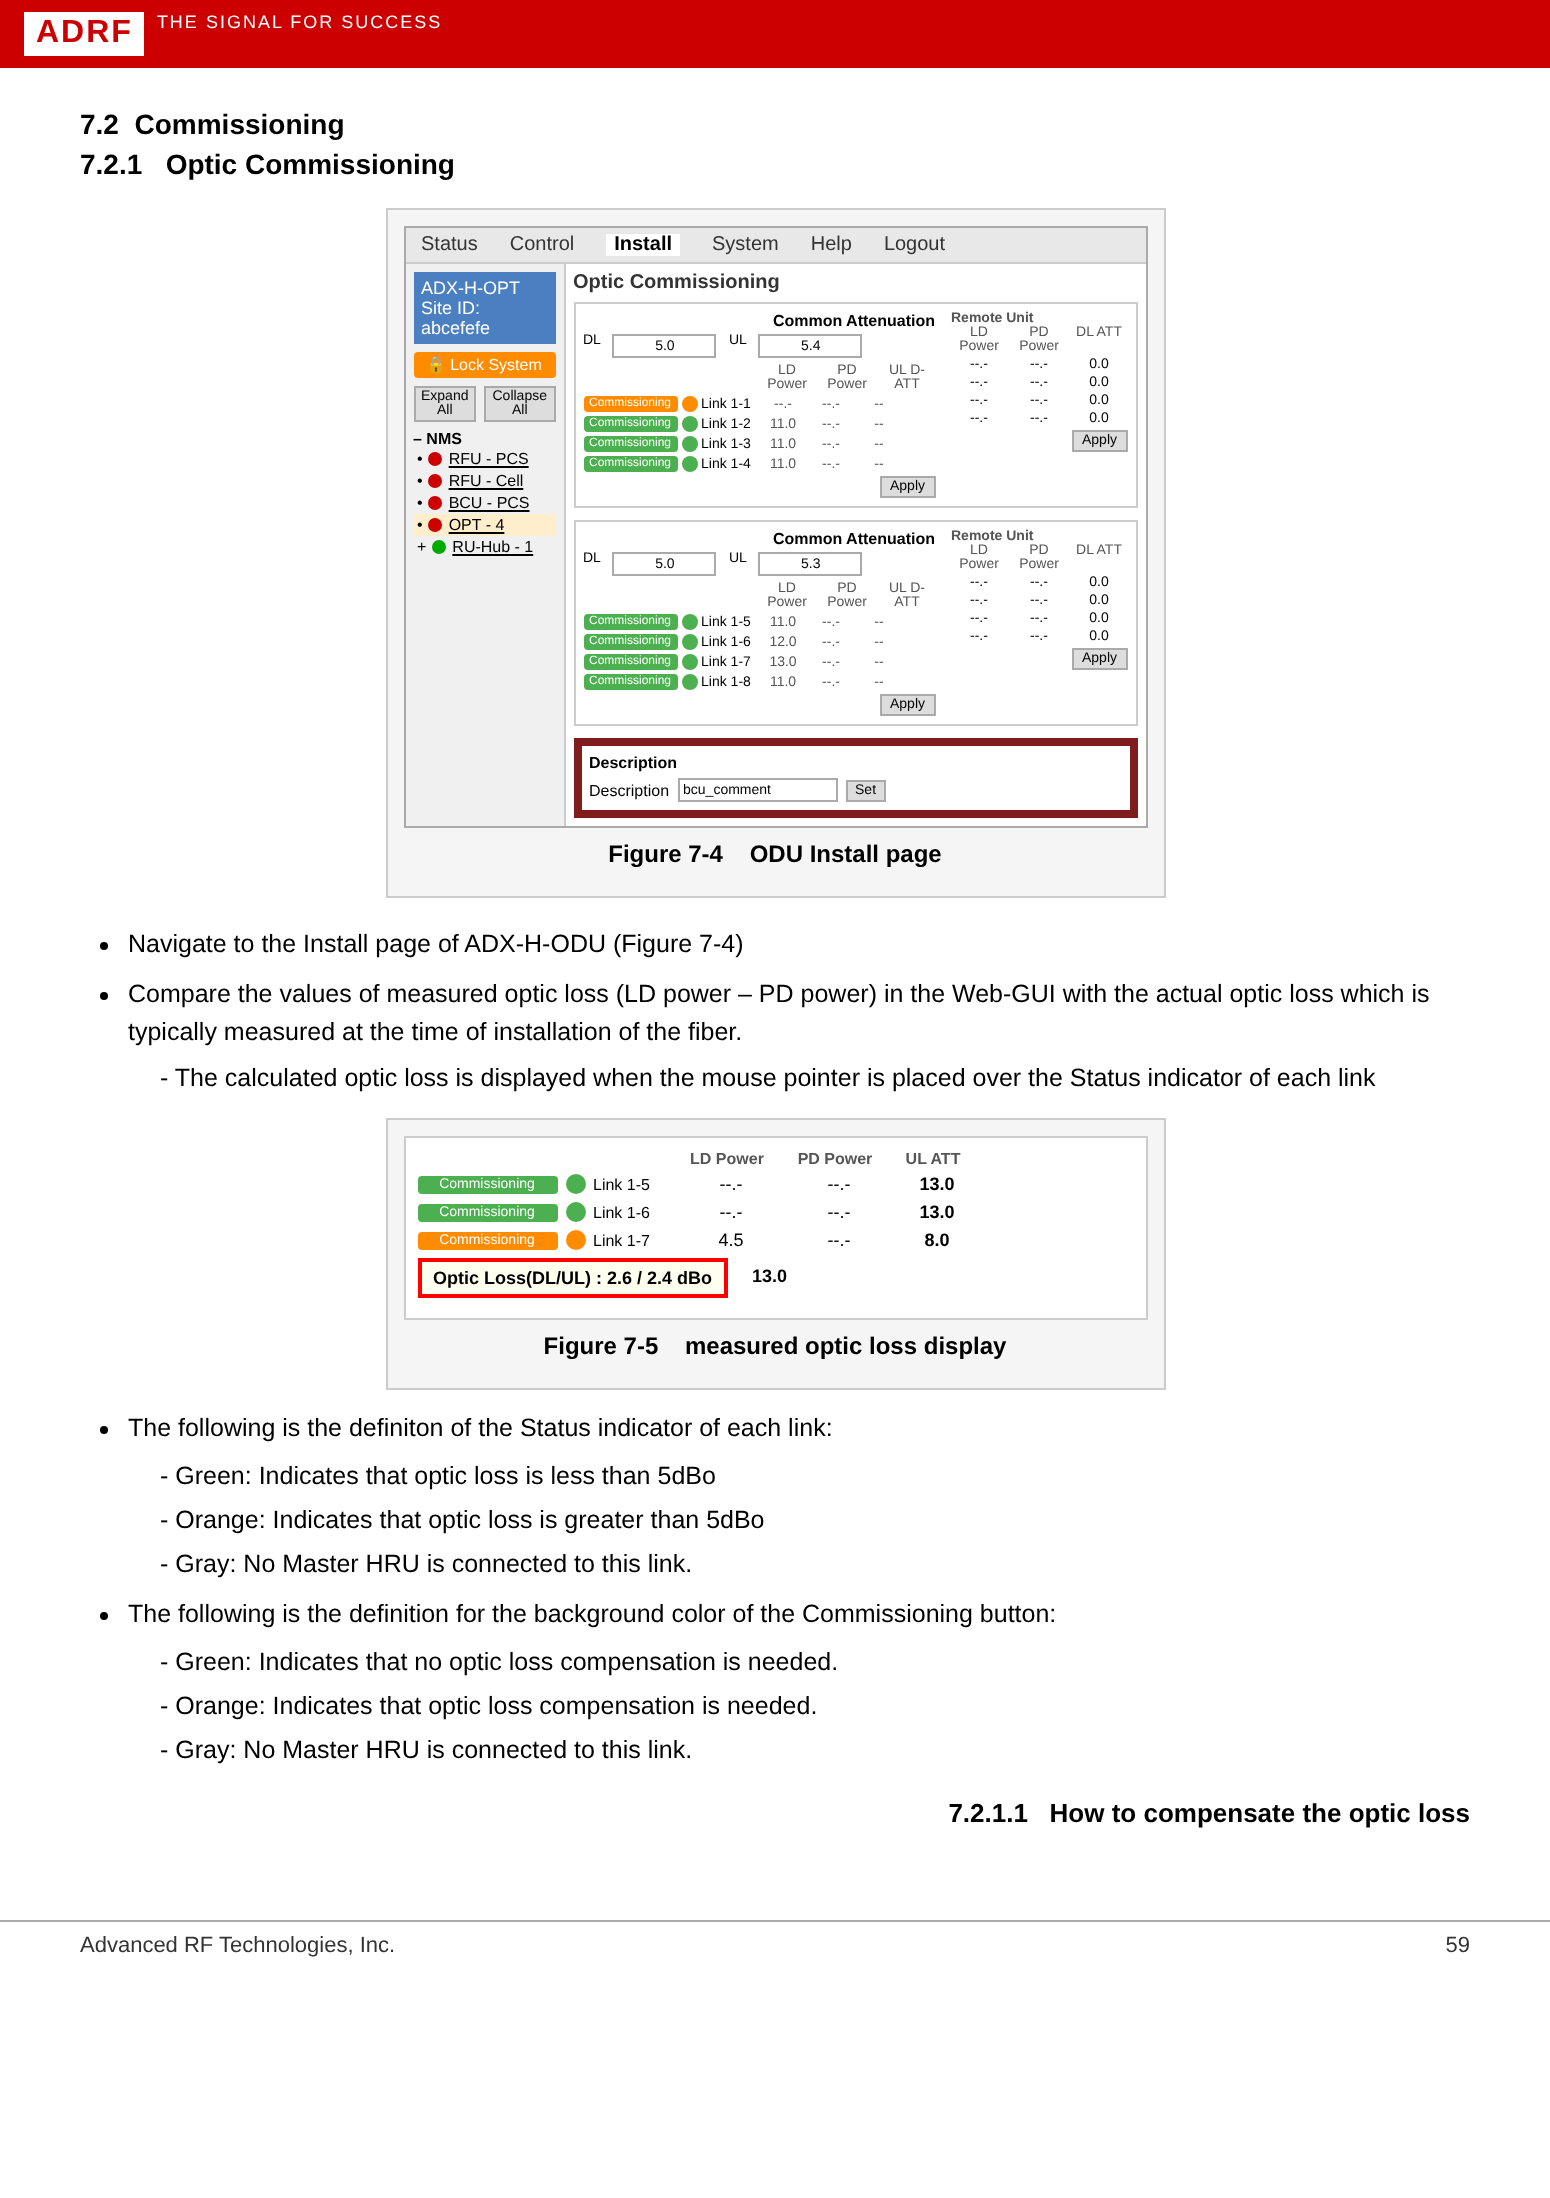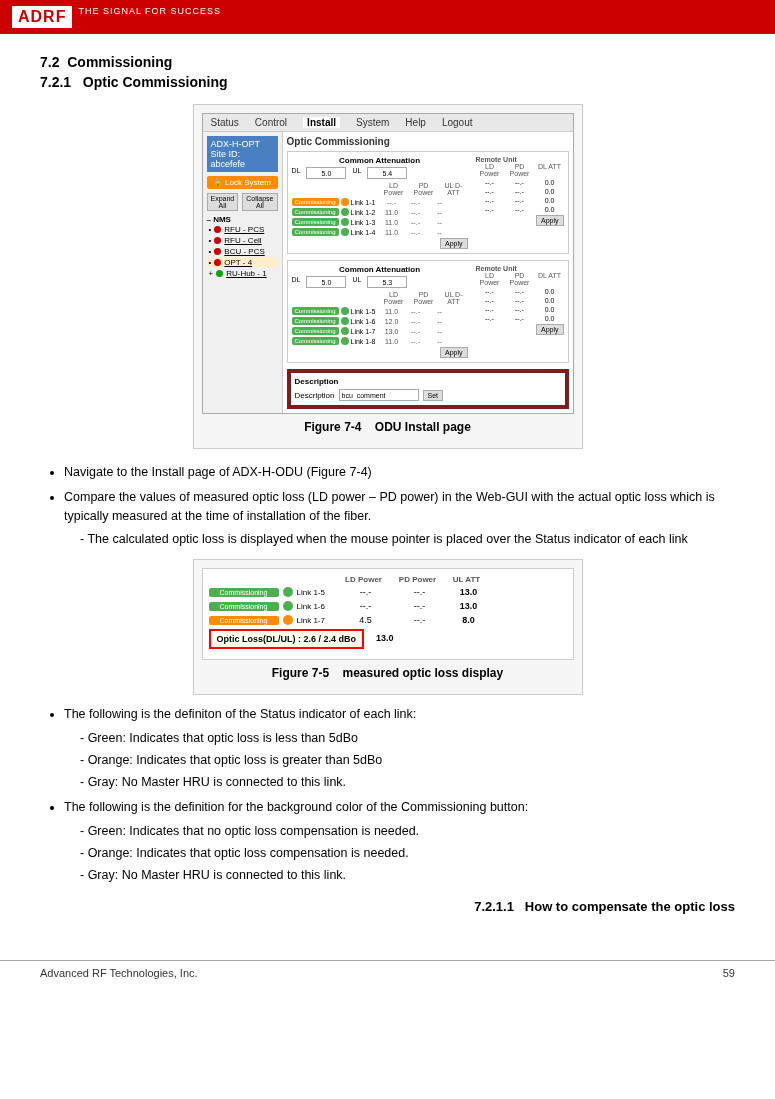--- a/index.html
+++ b/index.html
@@ -160,21 +160,21 @@
     }
 
     
     .comm-section {
       border: 1px solid #ccc;
       margin-bottom: 6px;
       padding: 4px;
       font-size: 8px;
     }
     .att-input {
-      width: 40px;
+      width: 52px;
       height: 12px;
       border: 1px solid #aaa;
       font-size: 7px;
       text-align: center;
     }
     .link-row {
       display: flex;
       align-items: center;
       gap: 2px;
       margin-bottom: 2px;
@@ -304,21 +304,21 @@
       display: flex;
       gap: 8px;
       width: 100%;
     }
     .left-panel { flex: 1; }
     .right-panel { flex: 0 0 80px; }
 
     .comm-header-label {
       font-size: 8px;
       font-weight: bold;
-      text-align: center;
+      text-align: right;
       margin-bottom: 2px;
     }
   </style>
 </head>
 <body>
 
 <div class="header">
   <div class="header-logo">
     <div class="logo-box">ADRF</div>
     <div class="logo-tagline">THE SIGNAL FOR SUCCESS</div>

